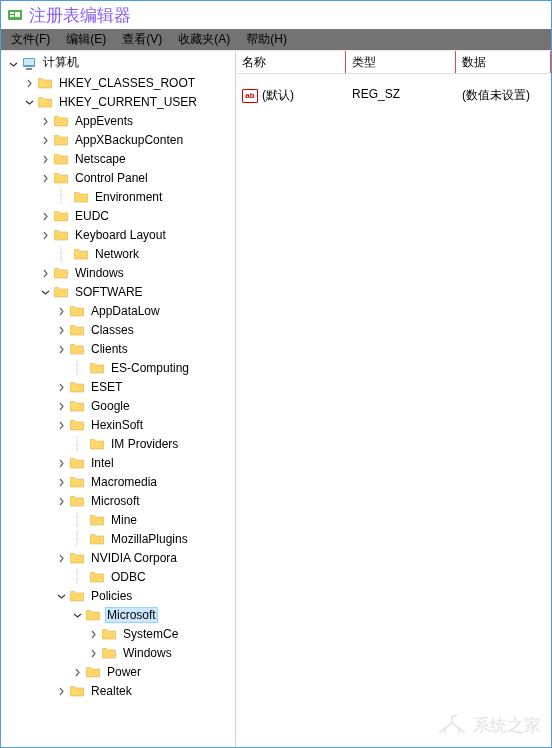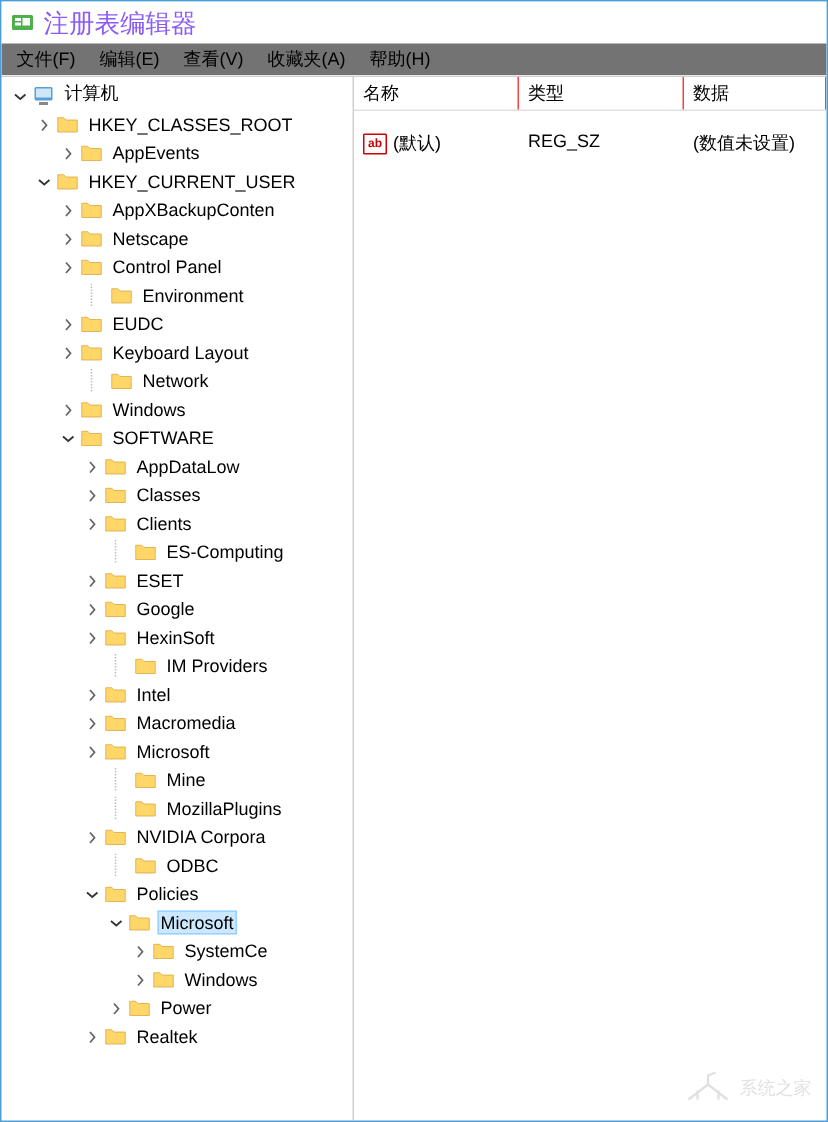--- a/index.html
+++ b/index.html
@@ -23,21 +23,21 @@
     .tree-label { padding: 1px 2px; }
     .tree-label.selected { background: #cce8ff; border: 1px solid #99d1ff; padding: 0 1px; }
     
     .list-panel { flex: 1; overflow: hidden; position: relative; }
     .list-header { display: flex; height: 23px; border-bottom: 1px solid #e0e0e0; font-size: 12px; }
     .list-header-col { padding: 3px 6px; border-right: 1px solid #ef4444; color: #000; }
     .list-row { display: flex; height: 19px; align-items: flex-start; font-size: 12px; margin-top: 13px; }
     .list-cell { padding: 0 6px; display: flex; align-items: center; }
     .value-icon { width: 16px; height: 14px; margin-right: 4px; border: 1px solid #c00; background: #fff; display: flex; align-items: center; justify-content: center; font-size: 8px; color: #c00; font-weight: bold; border-radius: 1px; }
     
-    .watermark { position: absolute; bottom: 10px; right: 10px; opacity: 0.25; font-size: 12px; color: #888; pointer-events: none; display: flex; align-items: center; gap: 6px; }
+    .watermark { position: absolute; bottom: 10px; right: 10px; opacity: 0.25; font-size: 17px; color: #888; pointer-events: none; display: flex; align-items: center; gap: 6px; }
     .watermark-icon { width: 30px; height: 24px; }
     
     .folder-svg { fill: #ffd768; stroke: #d9a23a; stroke-width: 0.5; }
   </style>
 </head>
 <body>
 
 <div class="titlebar">
   <svg class="titlebar-icon" viewBox="0 0 16 16">
     <rect x="1" y="3" width="14" height="10" fill="#4db04d" rx="1"></rect>
@@ -76,41 +76,41 @@
     <span class="tree-expand">
             <svg viewBox="0 0 9 9">
               <path d="M3 1 L6 4.5 L3 8" stroke="#666" fill="none" stroke-width="1.2"></path>
             </svg>
           </span>
     <svg class="tree-icon" viewBox="0 0 16 16">
             <path class="folder-svg" d="M1.5 3.5 h4 l1.5 1.5 h7.5 v8 h-13 z"></path>
           </svg>
     <span class="tree-label">HKEY_CLASSES_ROOT</span>
   </div>
+        <div class="tree-item" style="padding-left:20px">
+    <span class="tree-expand">
+            <svg viewBox="0 0 9 9">
+              <path d="M1 3 L4.5 6 L8 3" stroke="#333" fill="none" stroke-width="1.2"></path>
+            </svg>
+          </span>
+    <svg class="tree-icon" viewBox="0 0 16 16">
+            <path class="folder-svg" d="M1.5 3.5 h4 l1.5 1.5 h7.5 v8 h-13 z"></path>
+          </svg>
+    <span class="tree-label">HKEY_CURRENT_USER</span>
+  </div>
         <div class="tree-item" style="padding-left:36px">
     <span class="tree-expand">
             <svg viewBox="0 0 9 9">
               <path d="M3 1 L6 4.5 L3 8" stroke="#666" fill="none" stroke-width="1.2"></path>
             </svg>
           </span>
     <svg class="tree-icon" viewBox="0 0 16 16">
             <path class="folder-svg" d="M1.5 3.5 h4 l1.5 1.5 h7.5 v8 h-13 z"></path>
           </svg>
     <span class="tree-label">AppEvents</span>
-  </div>
-        <div class="tree-item" style="padding-left:20px">
-    <span class="tree-expand">
-            <svg viewBox="0 0 9 9">
-              <path d="M1 3 L4.5 6 L8 3" stroke="#333" fill="none" stroke-width="1.2"></path>
-            </svg>
-          </span>
-    <svg class="tree-icon" viewBox="0 0 16 16">
-            <path class="folder-svg" d="M1.5 3.5 h4 l1.5 1.5 h7.5 v8 h-13 z"></path>
-          </svg>
-    <span class="tree-label">HKEY_CURRENT_USER</span>
   </div>
         <div class="tree-item" style="padding-left:36px">
     <span class="tree-expand">
             <svg viewBox="0 0 9 9">
               <path d="M3 1 L6 4.5 L3 8" stroke="#666" fill="none" stroke-width="1.2"></path>
             </svg>
           </span>
     <svg class="tree-icon" viewBox="0 0 16 16">
             <path class="folder-svg" d="M1.5 3.5 h4 l1.5 1.5 h7.5 v8 h-13 z"></path>
           </svg>

